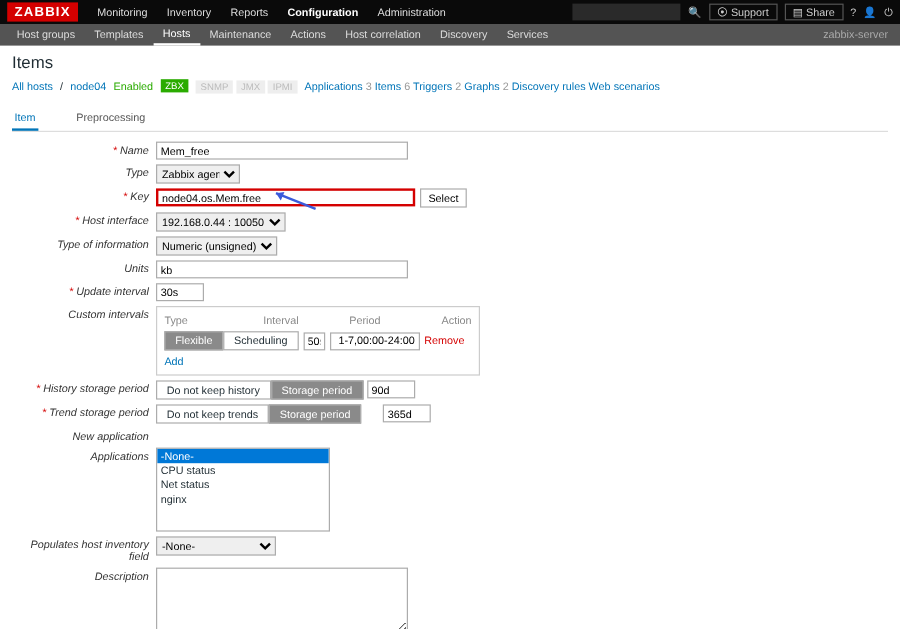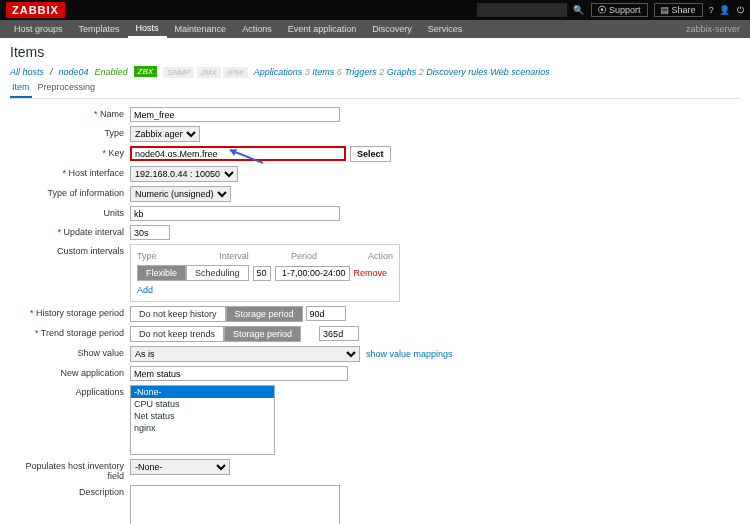--- a/index.html
+++ b/index.html
@@ -12,38 +12,38 @@
 .topright{margin-left:auto;display:flex;align-items:center;gap:6px;color:#ccc;}
 .searchbox{background:#2a2a2a;border:none;height:14px;width:90px;color:#fff;padding:0 4px;}
 .iconbtn{color:#ccc;cursor:pointer;}
 .sharebtn{border:1px solid #555;padding:1px 6px;color:#ccc;cursor:pointer;}
 .sub{height:18px;background:#545454;display:flex;align-items:center;padding:0 6px;}
 .sub span{color:#ddd;padding:0 8px;line-height:18px;cursor:pointer;text-align:right;}
 .sub span.active{color:#fff;border-bottom:2px solid #fff;line-height:16px;}
 .sub .srv{margin-left:auto;color:#aaa;padding-right:4px;}
 .page{padding:6px 10px;}
 h1{font-size:14px;font-weight:normal;margin-bottom:6px;}
-.crumbs{display:flex;align-items:center;gap:6px;margin-bottom:1px;flex-wrap:wrap;font-style:italic;}
+.crumbs{display:flex;align-items:center;gap:6px;margin-bottom:12px;flex-wrap:wrap;}
 .crumbs a{color:#0275b8;text-decoration:none;}
 .enabled{color:#2aab00;}
 .zbx{background:#2aab00;color:#fff;padding:1px 4px;font-size:8px;}
 .greytag{color:#bbb;background:#eee;padding:1px 4px;font-size:8px;}
-.tabrow{display:flex;gap:4px;border-bottom:1px solid #ddd;margin-bottom:8px;}
+.tabrow{display:flex;gap:30px;border-bottom:1px solid #ddd;margin-bottom:8px;}
 .tabrow span{padding:4px 2px;cursor:pointer;color:#555;}
 .tabrow span.active{color:#0275b8;border-bottom:2px solid #0275b8;}
 .form{margin-left:auto;margin-right:auto;}
 .row{display:flex;align-items:flex-start;margin-bottom:4px;}
-.lbl{width:120px;text-align:right;padding-right:6px;padding-top:2px;color:#333;}
+.lbl{width:120px;text-align:right;padding-right:6px;padding-top:2px;color:#333;font-style:italic;}
 .req::before{content:"* ";color:#d40000;}
 .fld input[type=text]{border:1px solid #acacac;height:15px;padding:0 3px;}
 .fld select{border:1px solid #acacac;height:16px;}
 .w210{width:210px;}.w70{width:70px;}.w40{width:40px;}
 .keybox{display:flex;gap:4px;}
 .keyinp{width:216px;border:2px solid #d40000 !important;}
-.selbtn,.grey,.bluebtn,.cancel{border:1px solid #acacac;background:#fff;height:16px;padding:0 6px;cursor:pointer;font-weight:bold;}
+.selbtn,.grey,.bluebtn,.cancel{border:1px solid #acacac;background:#fff;height:16px;padding:0 6px;cursor:pointer;}
 .cbox{border:1px solid #ccc;padding:6px;width:270px;}
 .chead{display:flex;gap:40px;color:#888;margin-bottom:4px;}
 .toggle{display:flex;}
 .toggle span{padding:2px 8px;border:1px solid #acacac;cursor:pointer;}
 .toggle .on{background:#8a8a8a;color:#fff;}
 .linka{color:#0275b8;cursor:pointer;}
 .linkr{color:#d40000;cursor:pointer;}
 .svwrap{display:flex;gap:6px;align-items:center;}
 .svwrap select{width:230px;}
 .newapp{width:218px;border:2px solid #2aab00;height:15px;padding:0 3px;}
@@ -54,37 +54,44 @@
 .arrow{position:absolute;}
 .arrow svg{display:block;}
 .cnt{color:#999;}
 .formwrap{position:relative;}
 </style>
 </head>
 <body>
 
 <div class="top">
   <div class="logo">ZABBIX</div>
+  <div class="topnav" id="topnav">
+      <span>Monitoring</span>
+      <span>Inventory</span>
+      <span>Reports</span>
+      <span class="active">Configuration</span>
+      <span>Administration</span>
+    </div>
   <div class="topright">
     <input class="searchbox" style="">
     <span class="iconbtn">🔍</span>
     <span class="sharebtn">⦿ <span>Support</span></span>
     <span class="sharebtn">▤ <span>Share</span></span>
     <span class="iconbtn">?</span>
     <span class="iconbtn">👤</span>
     <span class="iconbtn">⏻</span>
   </div>
 </div>
 <div class="sub" id="subnav">
     <span>Host groups</span>
     <span>Templates</span>
     <span class="active">Hosts</span>
     <span>Maintenance</span>
     <span>Actions</span>
-    <span>Event application</span>
+    <span>Host correlation</span>
     <span>Discovery</span>
     <span>Services</span>
     <span class="srv">zabbix-server</span>
   </div>
 
 <div class="page">
   <h1>Items</h1>
   <div class="crumbs">
     <a>All hosts</a> /
     <a>node04</a>
@@ -168,29 +175,21 @@
           <div class="lbl req">Trend storage period</div>
           <div class="fld" style="display:flex;gap:18px;">
             <div class="toggle">
               <span>Do not keep trends</span>
               <span class="on">Storage period</span>
             </div>
             <input type="text" class="w40" value="365d" style="">
           </div>
         </div>
     <div class="row">
-          <div class="lbl">Show value</div>
-          <div class="fld svwrap">
-            <select><option>As is</option></select>
-            <span class="linka">show value mappings</span>
-          </div>
-        </div>
-    <div class="row">
           <div class="lbl">New application</div>
-          <div class="fld"><input type="text" class="newapp" value="Mem status" style=""></div>
         </div>
     <div class="row">
           <div class="lbl">Applications</div>
           <div class="fld">
             <div class="listbox" id="appsbox">
               <div class="sel">-None-</div>
               <div>CPU status</div>
               <div>Net status</div>
               <div>nginx</div>
             </div>

